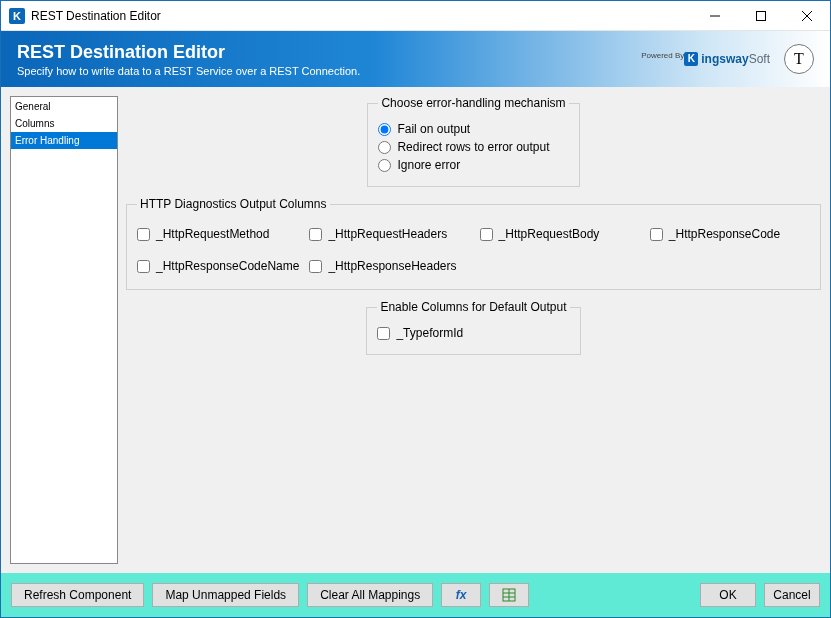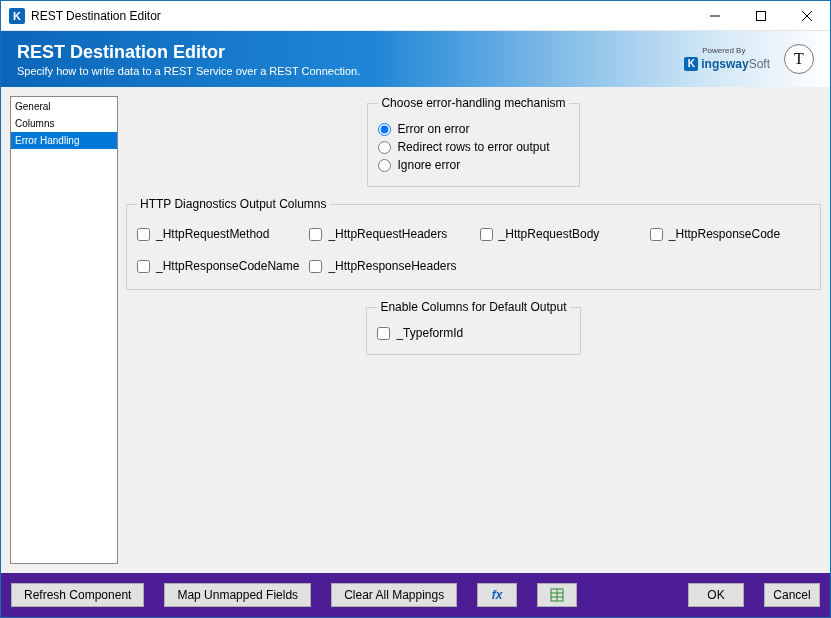--- a/index.html
+++ b/index.html
@@ -72,21 +72,21 @@
     font-size: 11px;
     font-weight: 400;
   }
   .header-right {
     margin-left: auto;
     display: flex;
     align-items: center;
     gap: 14px;
   }
   .ks-logo {
-    display: flex; flex-direction: column; align-items: flex-start;
+    display: flex; flex-direction: row; align-items: flex-start;
     font-size: 10px;
     color: #0a66b8;
     line-height: 1;
   }
   .ks-logo .powered { font-size: 8px; color: #444; margin-bottom: 2px; margin-left: 18px;}
   .ks-logo .brand { display:flex; align-items:center; }
   .ks-logo .k-mark {
     width: 14px; height: 14px; background: #0a66b8; color:#fff;
     display:flex; align-items:center; justify-content:center; border-radius:2px;
     font-weight:bold; font-size:10px; margin-right:3px;
@@ -169,22 +169,22 @@
     column-gap: 10px;
     padding: 4px 0 2px 0;
   }
 
   
   .footer {
     height: 44px;
     display: flex;
     align-items: center;
     padding: 0 10px;
-    gap: 20px;
-    background: #4c1d95;
+    gap: 8px;
+    background: #5eead4;
     border-top: 0;
   }
   .btn {
     height: 24px;
     padding: 0 12px;
     background: #e1e1e1;
     border: 1px solid #adadad;
     font-size: 12px;
     font-family: inherit;
     cursor: default;
@@ -254,21 +254,21 @@
         <span>Error Handling</span>
       </div>
     </div>
 
     <div class="main">
 
       <fieldset class="group">
         <legend>Choose error-handling mechanism</legend>
         <div class="radio-row">
           <input type="radio" name="errmech" checked="" style="">
-          <label>Error on error</label>
+          <label>Fail on output</label>
         </div>
         <div class="radio-row">
           <input type="radio" name="errmech" style="">
           <label>Redirect rows to error output</label>
         </div>
         <div class="radio-row">
           <input type="radio" name="errmech" style="">
           <label>Ignore error</label>
         </div>
       </fieldset>

